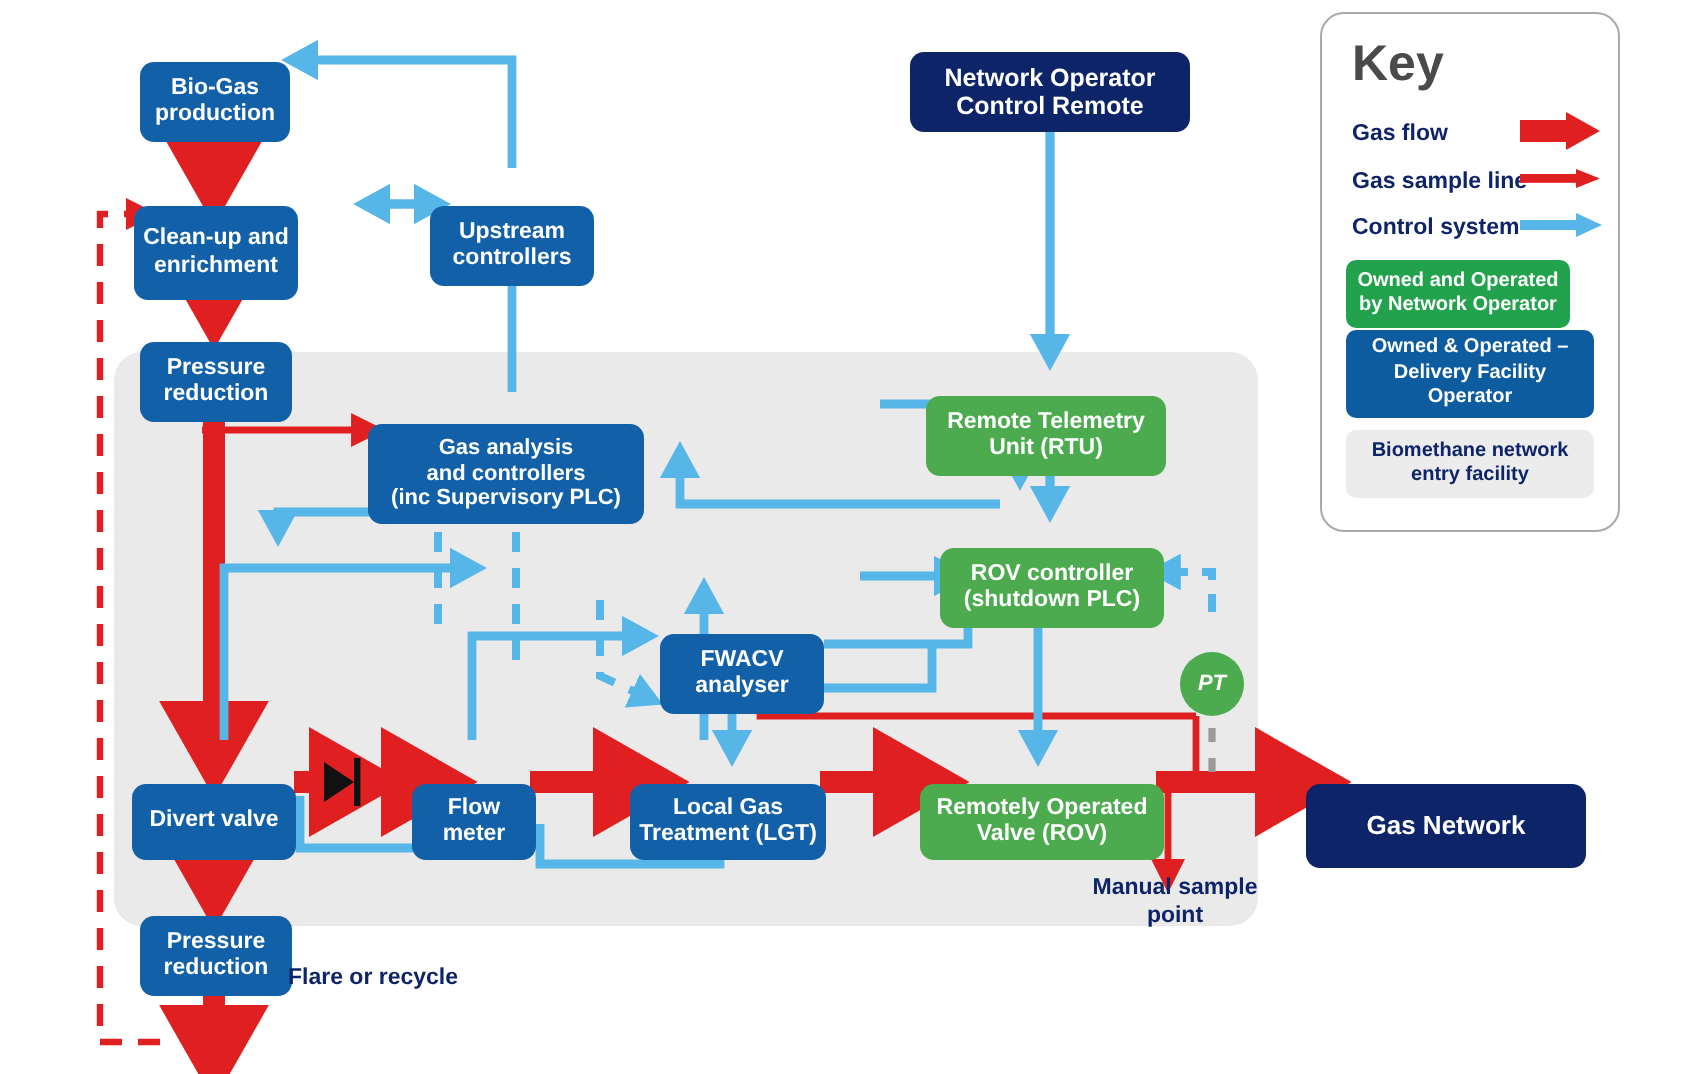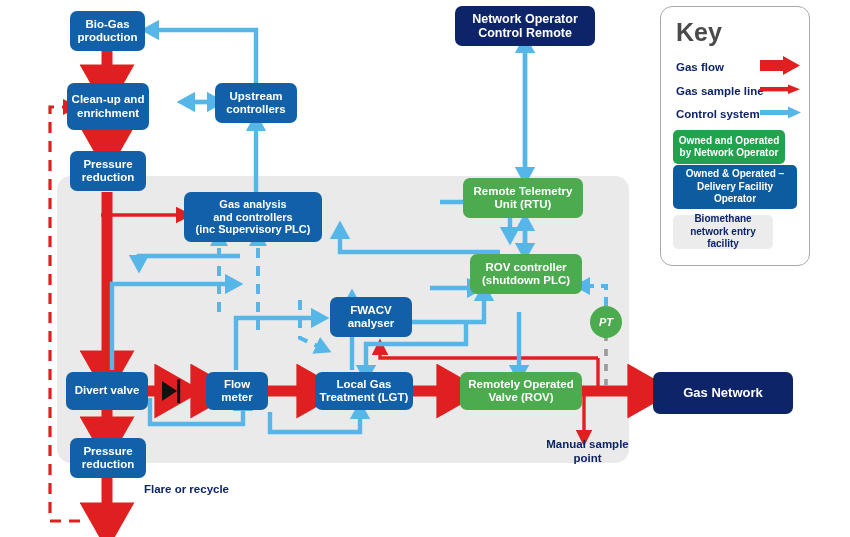--- a/index.html
+++ b/index.html
@@ -6,21 +6,21 @@
   body{width:850px;height:537px;overflow:hidden;
        font-family:"Liberation Sans","DejaVu Sans",sans-serif;}
   #stage{position:relative;width:850px;height:537px;background:#fff;}
 
   
   .facility-panel{position:absolute;background:#eaeaea;border-radius:14px;}
 
   
   .node{position:absolute;border-radius:7px;display:flex;align-items:center;
         justify-content:center;text-align:center;color:#fff;font-weight:bold;
-        line-height:1.15;box-sizing:border-box;padding:2px 4px;}
+        line-height:1.15;box-sizing:border-box;padding:2px 4px;margin-top:20px;}
   .node span{display:block;}
   .n-blue{background:#1260a8;}
   .n-navy{background:#0d2568;}
   .n-green{background:#4bab4e;}
   .n-circle{border-radius:50%;}
 
   
   #key-box{position:absolute;background:#fff;border:1.6px solid #a9a9a9;border-radius:12px;}
   #key-title{position:absolute;font-size:25px;font-weight:bold;color:#4a4a4a;}
   .key-label{position:absolute;font-size:11.5px;font-weight:bold;color:#0d2568;}
@@ -294,18 +294,18 @@
     <span><span>Owned and Operated by</span>
           <span>Network Operator</span></span>
   </div>
 
   <div class="key-chip chip-navy" style="left:673px;top:165px;width:124px;height:44px;">
     <span><span>Owned &amp; Operated –</span>
           <span>Delivery Facility</span>
           <span>Operator</span></span>
   </div>
 
-  <div class="key-chip chip-grey" style="left:673px;top:215px;width:100px;height:34px;">
+  <div class="key-chip chip-grey" style="left:673px;top:215px;width:124px;height:34px;">
     <span><span>Biomethane network</span>
           <span>entry facility</span></span>
   </div>
 
 </div>
 
 </body></html>

